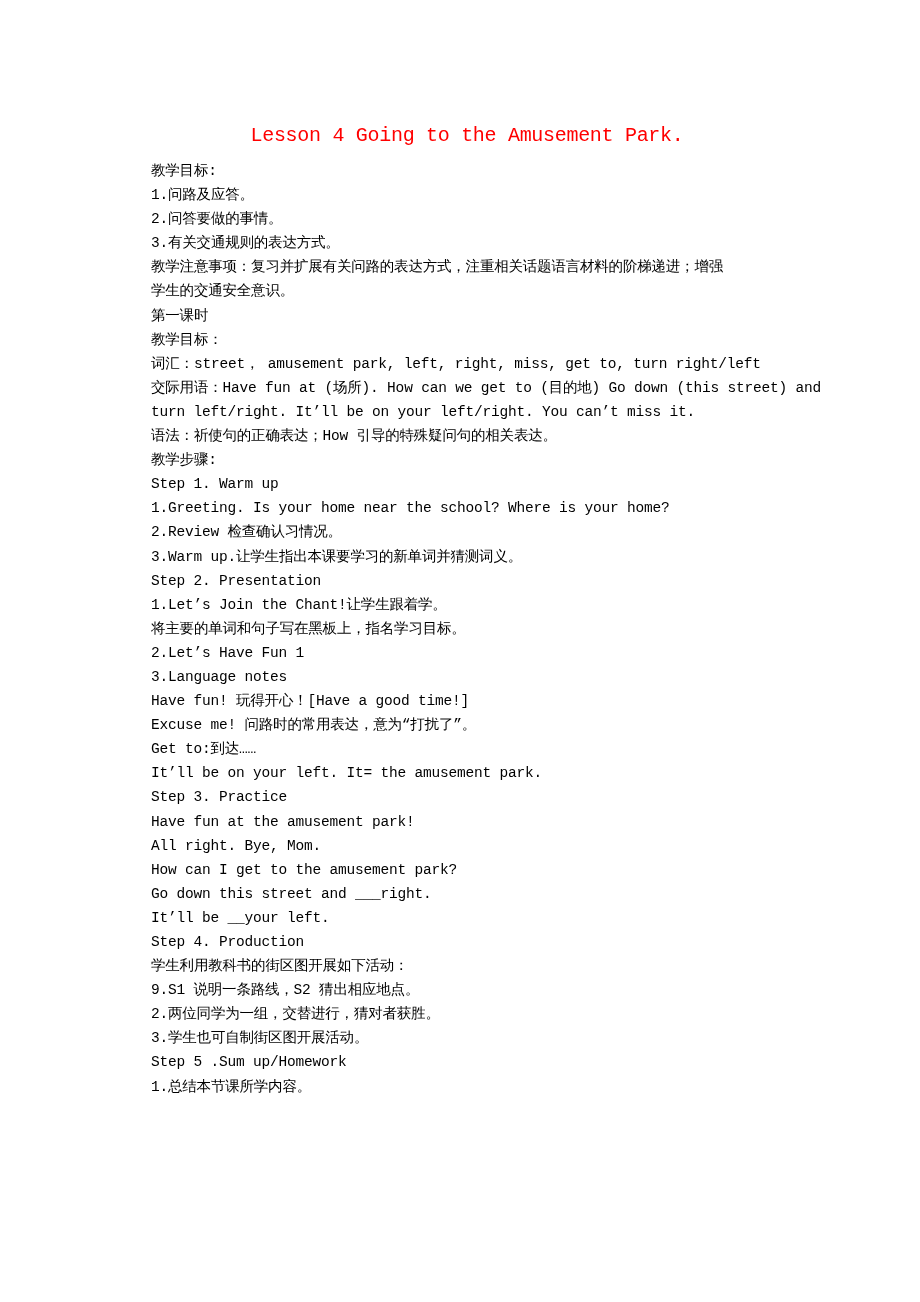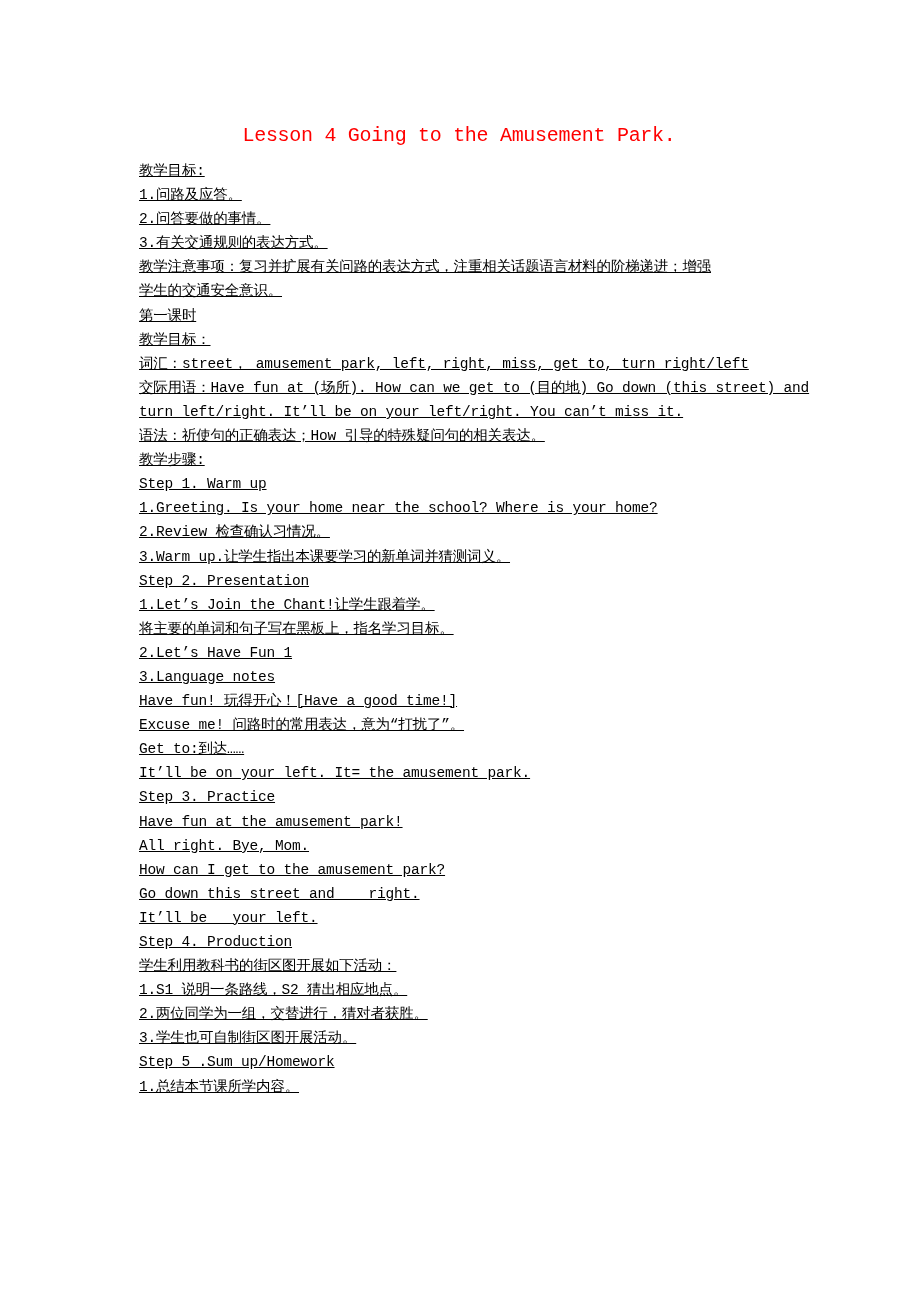--- a/index.html
+++ b/index.html
@@ -17,36 +17,35 @@
     }
     .page {
       position: absolute;
       left: 139px;
       top: 0;
       width: 680px;
     }
     .title {
       position: absolute;
       top: 122px;
-      left: 0;
+      left: 8px;
       width: 640px;
       text-align: center;
       font-family: "Liberation Mono", "DejaVu Sans Mono", monospace;
       font-size: 20px;
       line-height: 28px;
       color: #ff0000;
       white-space: nowrap;
       letter-spacing: -0.3px;
     }
     .body {
       position: absolute;
       top: 159px;
-      left: 0;
+      left: 12px;
       width: 680px;
-      text-decoration: underline;
     }
     .line {
       font-size: 14.5px;
       line-height: 24.1px;
       height: 24.1px;
       white-space: nowrap;
       letter-spacing: -0.2px;
     }
   </style>
 </head>
@@ -82,19 +81,19 @@
     <div class="line">Get to:到达……</div>
     <div class="line">It’ll be on your left. It= the amusement park.</div>
     <div class="line">Step 3. Practice</div>
     <div class="line">Have fun at the amusement park!</div>
     <div class="line">All right. Bye, Mom.</div>
     <div class="line">How can I get to the amusement park?</div>
     <div class="line">Go down this street and ___right.</div>
     <div class="line">It’ll be __your left.</div>
     <div class="line">Step 4. Production</div>
     <div class="line">学生利用教科书的街区图开展如下活动：</div>
-    <div class="line">1.S1 说明一条路线，S2 猜出相应地点。</div>
+    <div class="line">9.S1 说明一条路线，S2 猜出相应地点。</div>
     <div class="line">2.两位同学为一组，交替进行，猜对者获胜。</div>
     <div class="line">3.学生也可自制街区图开展活动。</div>
     <div class="line">Step 5 .Sum up/Homework</div>
     <div class="line">1.总结本节课所学内容。</div>
   </div>
 </div>
 
 </body></html>

